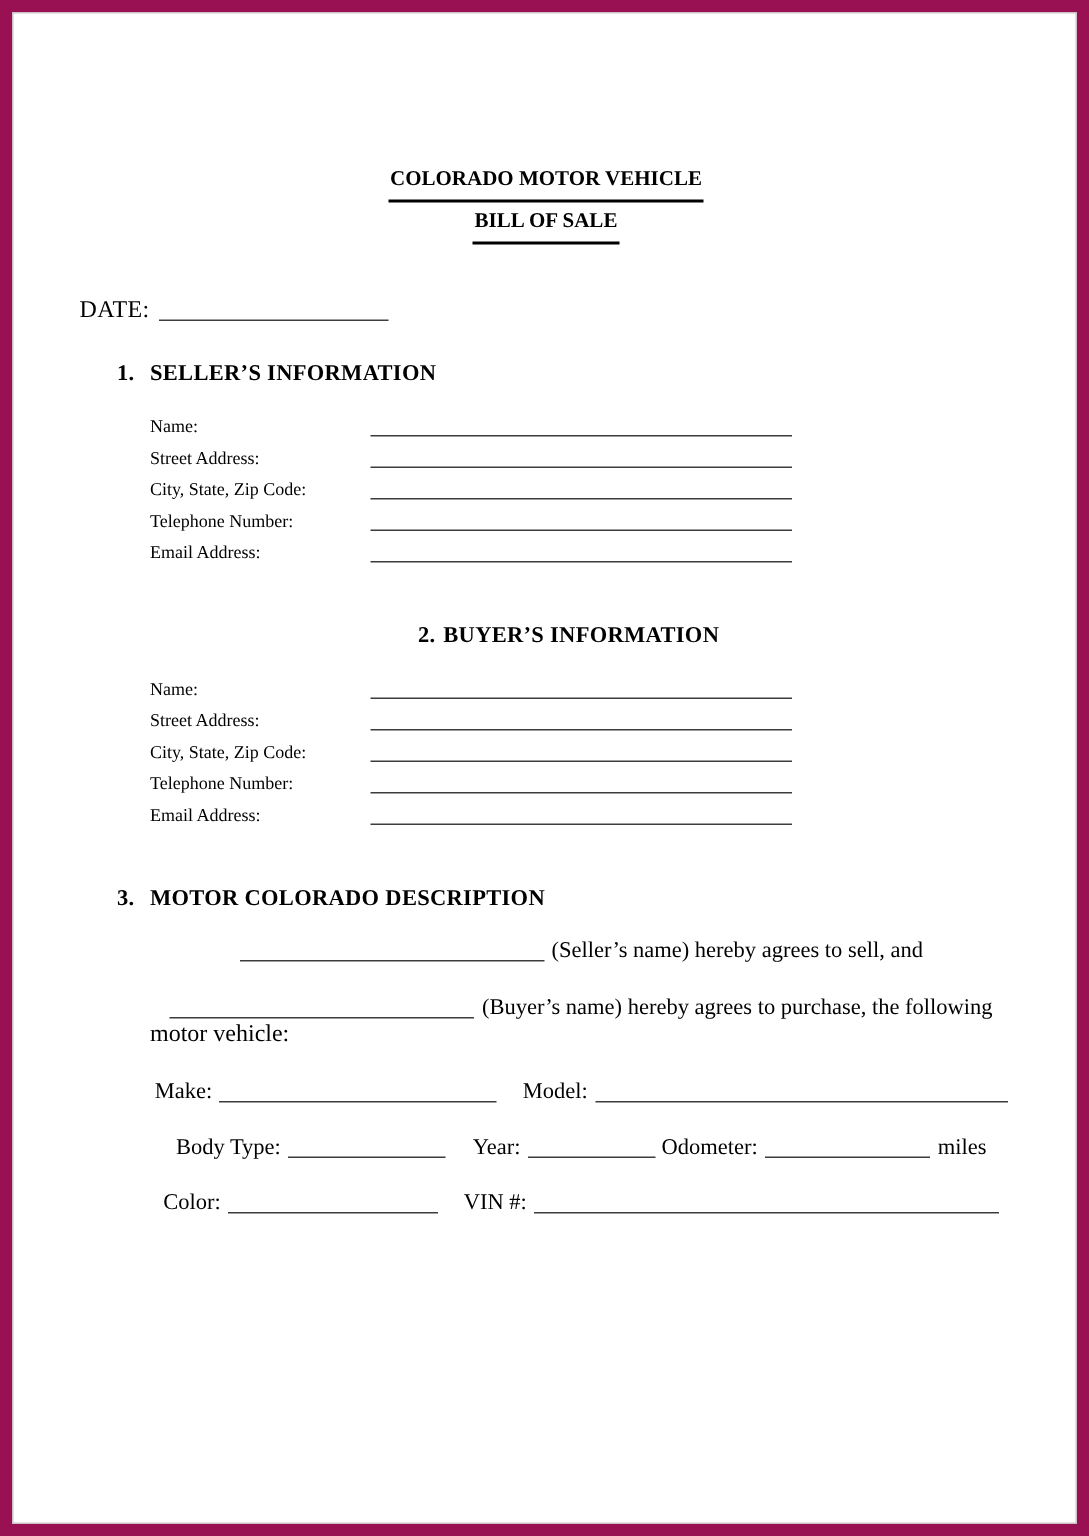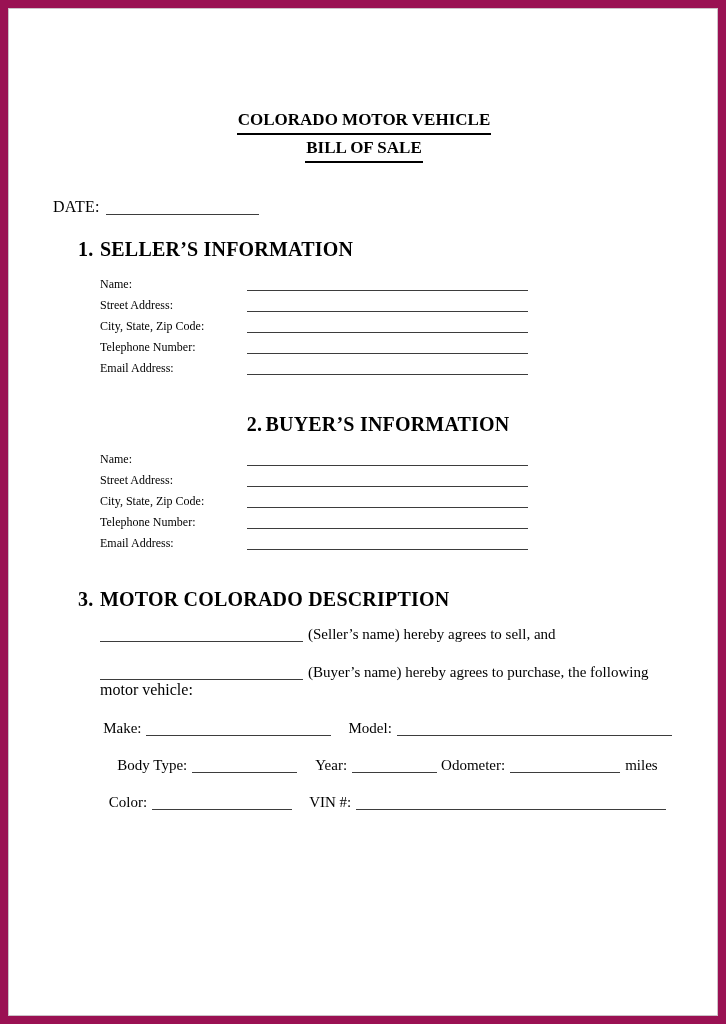--- a/index.html
+++ b/index.html
@@ -18,21 +18,21 @@
     box-sizing: border-box;
     width: 100%; height: 100%;
     background: #fff;
     border: 1px solid #ccc2c8;
     padding: 98px 42px 0 44px;
     overflow: hidden;
   }
   .doc-title {
     text-align: center;
     font-weight: bold;
-    font-size: 17px;
+    font-size: 14px;
     line-height: 25px;
   }
   .title-line {
     display: inline-block;
     border-bottom: 2px solid #000;
     padding: 0 1px 1px 1px;
   }
   .blank {
     display: inline-block;
     border-bottom: 1px solid #3d3d3d;
@@ -46,21 +46,21 @@
   }
   .date-label { font-weight: normal; font-size: 16px; letter-spacing: .3px; }
   .date-blank { width: 153px; margin-left: 6px; }
   .intro {
     font-size: 15px;
     line-height: 17px;
     margin: 17px 0 0 0;
   }
   .sec-head {
     font-weight: bold;
-    font-size: 20px;
+    font-size: 15px;
     letter-spacing: .2px;
     line-height: 17px;
     margin: 23px 0 0 25px;
   }
   .sec2 .sec-head { margin-top: 39px; text-align: center; }
   .sec3 .sec-head { margin-top: 39px; }
   .sec-num { display: inline-block; width: 22px; }
   .field-row {
     margin: 4px 0 0 47px;
     font-size: 12px;
@@ -68,20 +68,21 @@
     white-space: nowrap;
   }
   .field-row.first { margin-top: 18px; }
   .f-label { display: inline-block; width: 147px; }
   .f-blank { width: 281px; }
   .clause-row {
     margin: 18px 0 0 47px;
     font-size: 15px;
     line-height: 17px;
     white-space: nowrap;
+    text-align: center;
   }
   .clause-row.buyer { margin-top: 21px; }
   .clause-cont {
     margin: 0 0 0 47px;
     font-size: 16px;
     line-height: 17px;
   }
   .name-blank { width: 203px; margin-right: 5px; }
   .veh-row {
     margin: 20px 0 0 47px;

